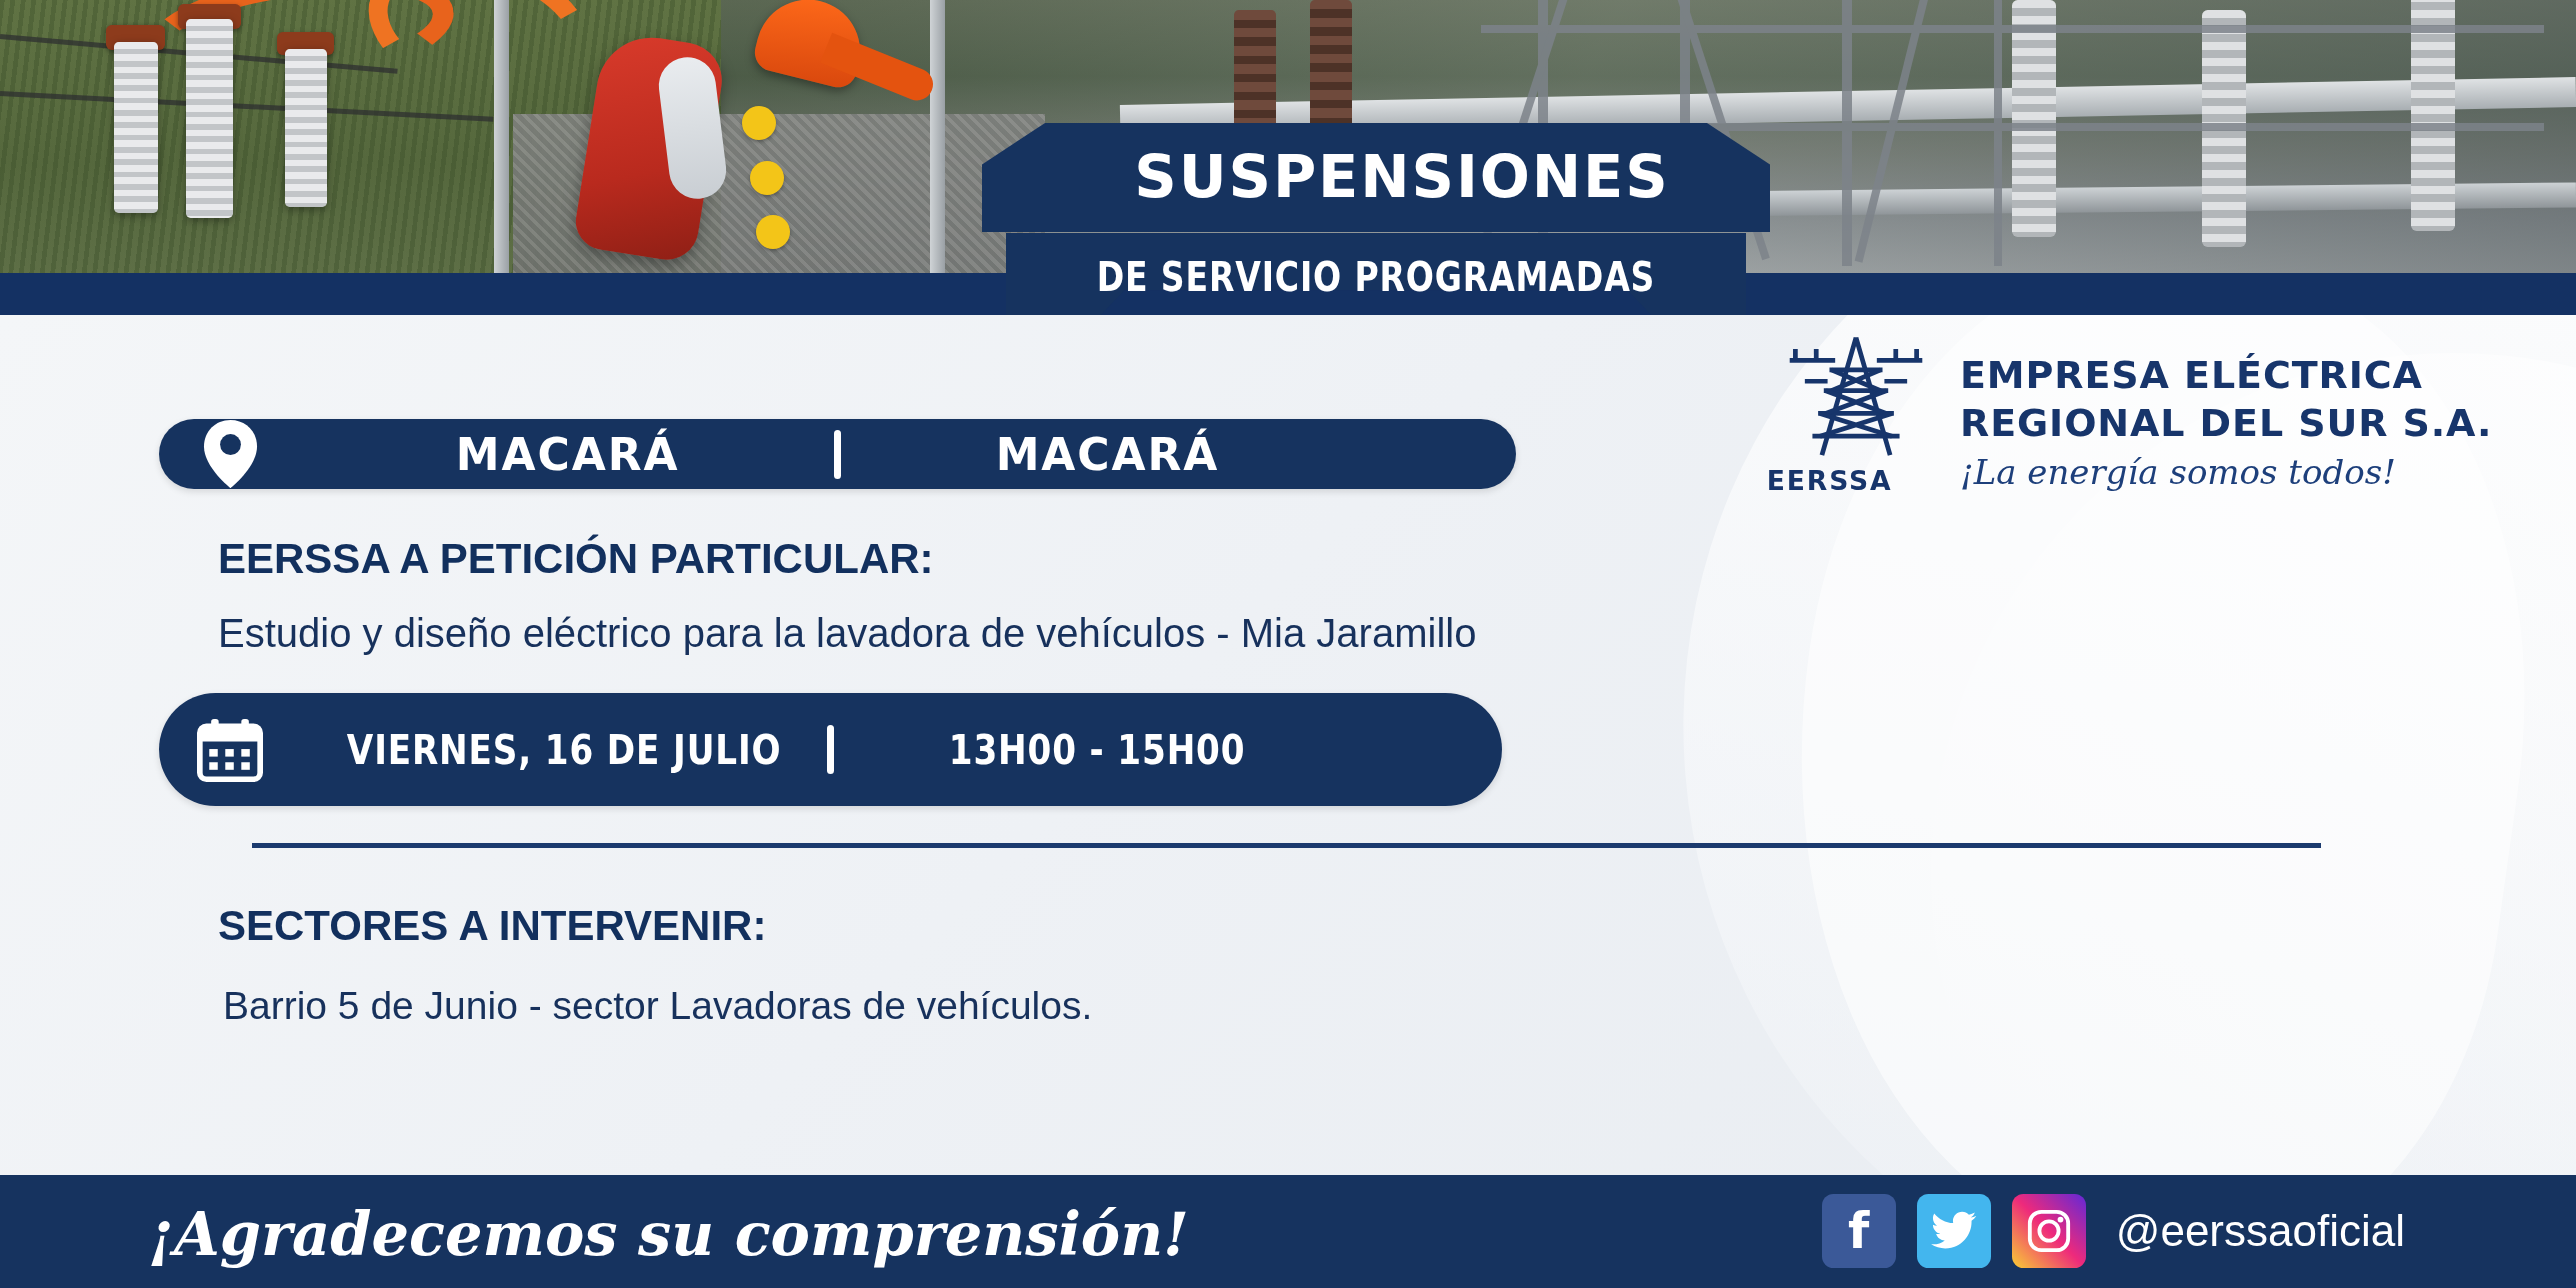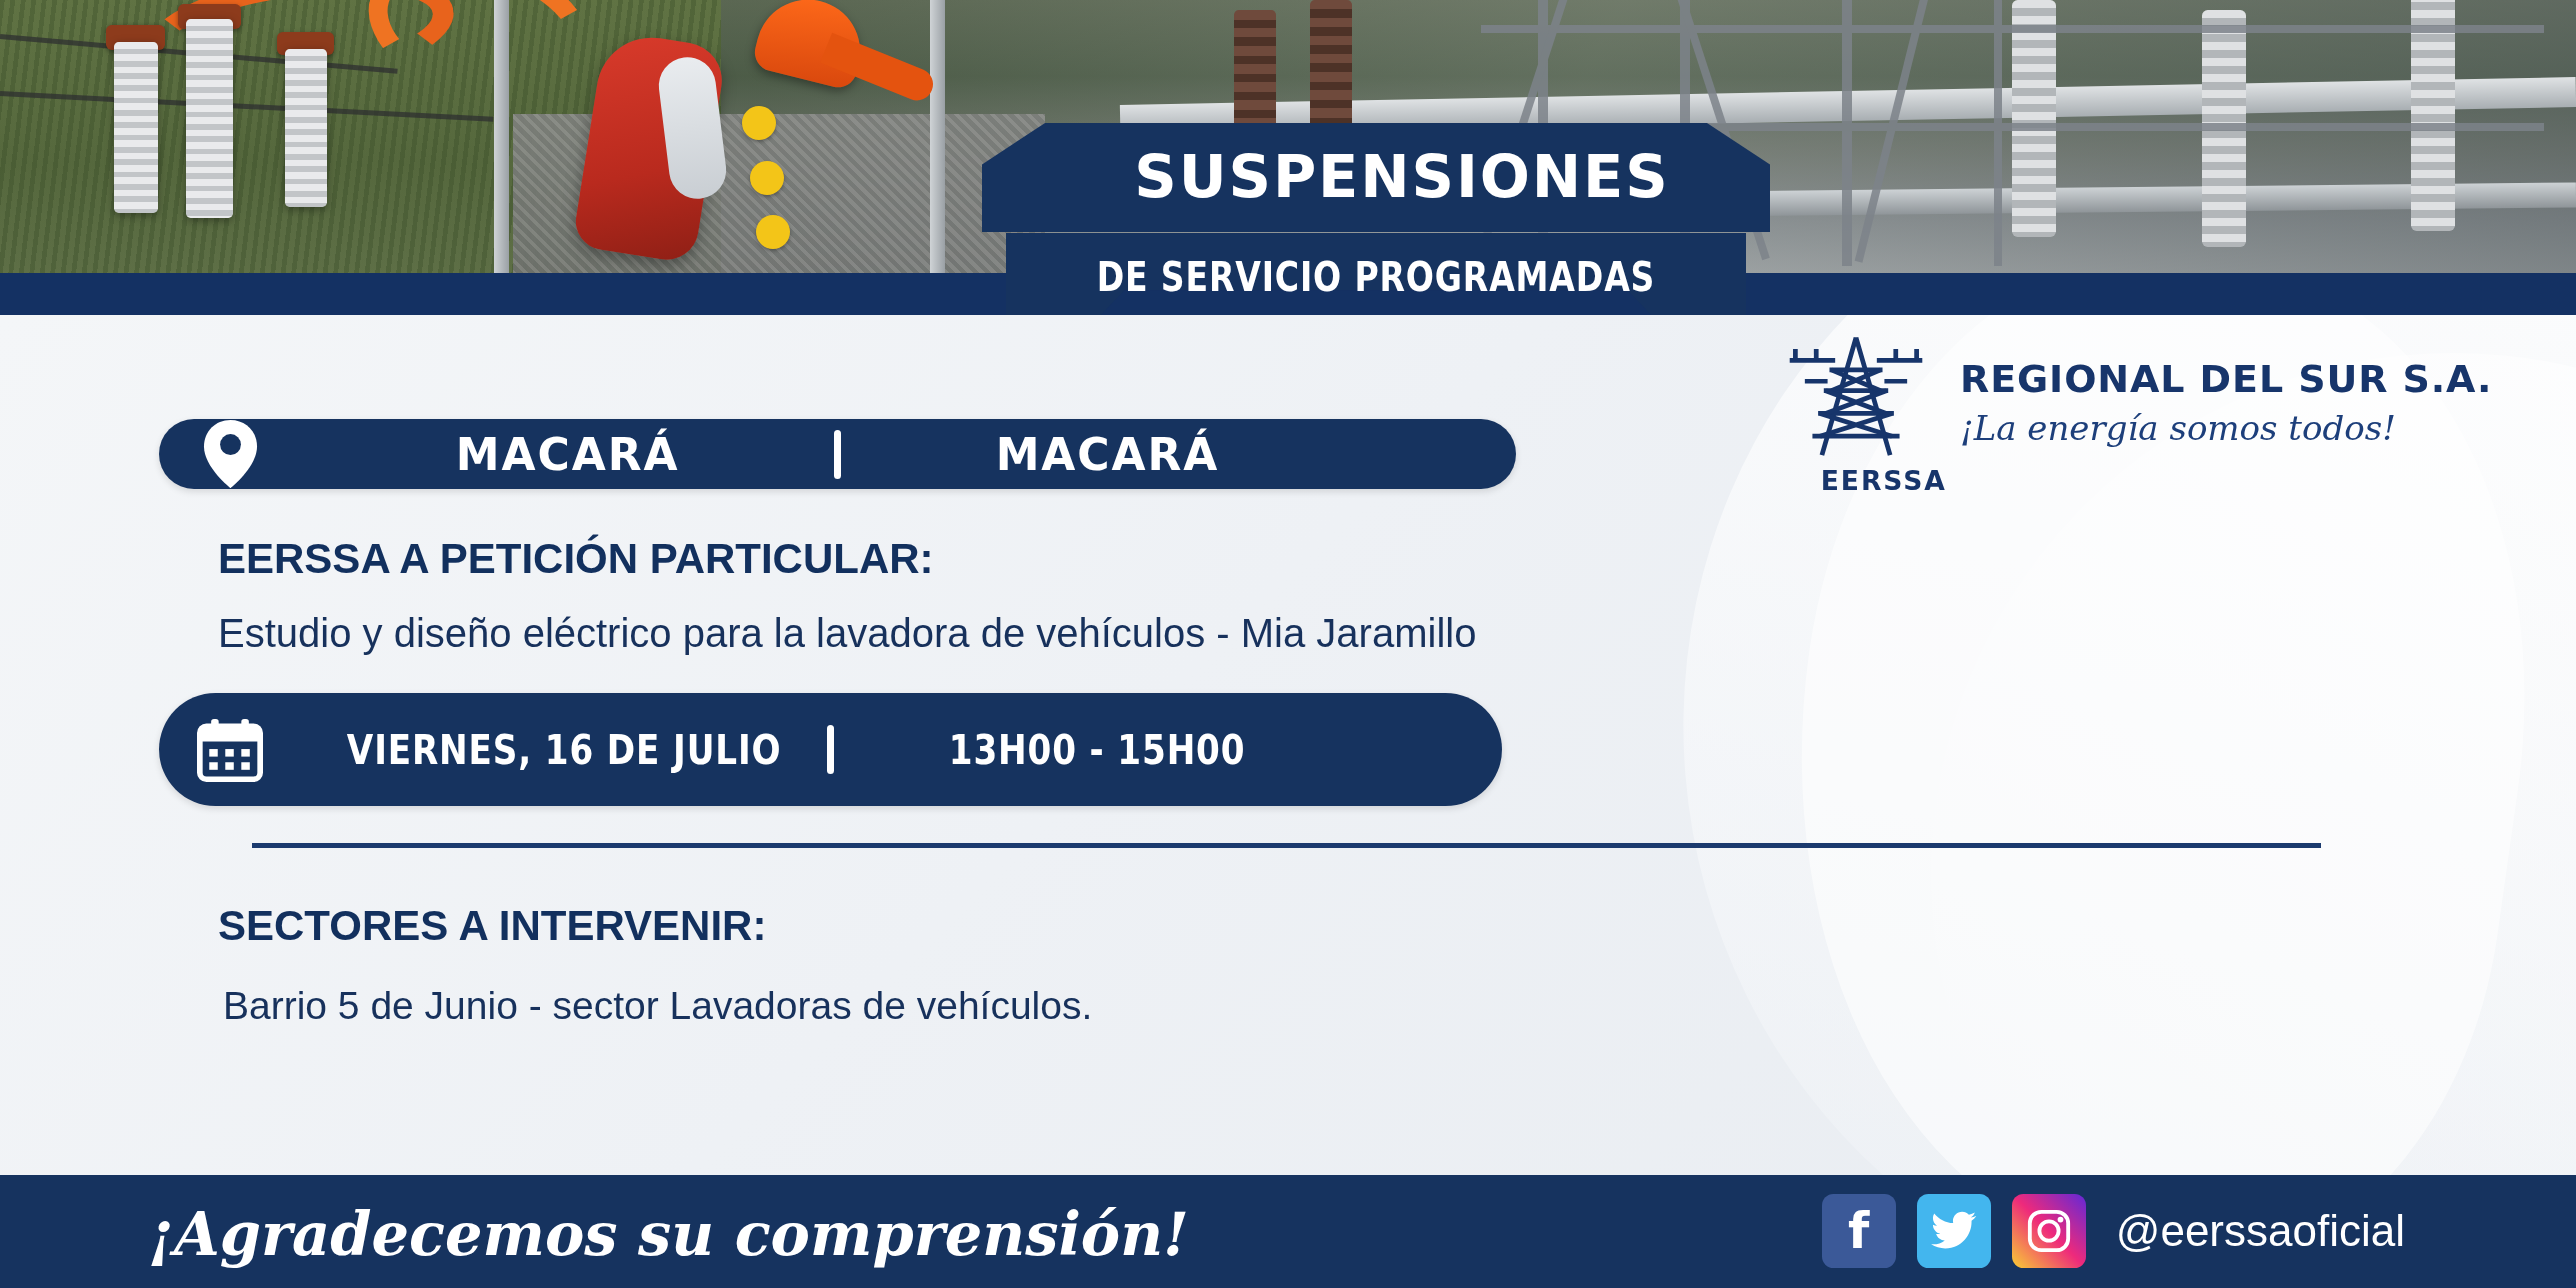--- a/index.html
+++ b/index.html
@@ -266,21 +266,21 @@
   .logo-l2 {
     font-size:38px; font-weight:bold; letter-spacing:0.9px; margin-top:3.8px;
     font-family:"DejaVu Sans", sans-serif;
   }
   .logo-slogan {
     font-size:34px; font-style:italic; margin-top:7.6px;
     color:#1d3f7b;
     font-family:"DejaVu Serif", serif;
   }
   .eerssa-label {
-    position:absolute; left:5.7px; top:133px; width:180px; text-align:right;
+    position:absolute; left:5.7px; top:133px; width:180px; text-align:left;
     font-size:26.6px; font-weight:bold; color:#17356b; letter-spacing:1.9px;
     font-family:"DejaVu Sans", sans-serif;
   }
 
   
   .footer {
     position:absolute; left:0; top:1175px; width:2576px; height:114px;
     background:#16335f;
     display:flex; align-items:center;
   }
@@ -382,20 +382,21 @@
           <path d="M74 40 L126 62 M126 40 L74 62"></path>
           <path d="M68 62 L132 86 M132 62 L68 86"></path>
           <path d="M62 86 L138 110 M138 86 L62 110"></path>
           <path d="M30 30 L78 30 M122 30 L170 30"></path>
           <path d="M36 18 L36 30 M58 18 L58 30 M142 18 L142 30 M164 18 L164 30"></path>
           <path d="M46 52 L70 52 M130 52 L154 52"></path>
         </g>
       </svg>
       <div class="eerssa-label">EERSSA</div>
       <div class="logo-text">
+        <div class="logo-l1">EMPRESA ELÉCTRICA</div>
         <div class="logo-l2">REGIONAL DEL SUR S.A.</div>
         <div class="logo-slogan">¡La energía somos todos!</div>
       </div>
     </div>
 
     <div class="pill pill-place">
       <div class="pill-icon">
         <svg width="59" height="72" viewBox="0 0 62 76">
           <path d="M31 2 C15 2 3 14 3 30 C3 52 31 74 31 74 C31 74 59 52 59 30 C59 14 47 2 31 2 Z" fill="#ffffff"></path>
           <circle cx="31" cy="28" r="11" fill="#16335f"></circle>

